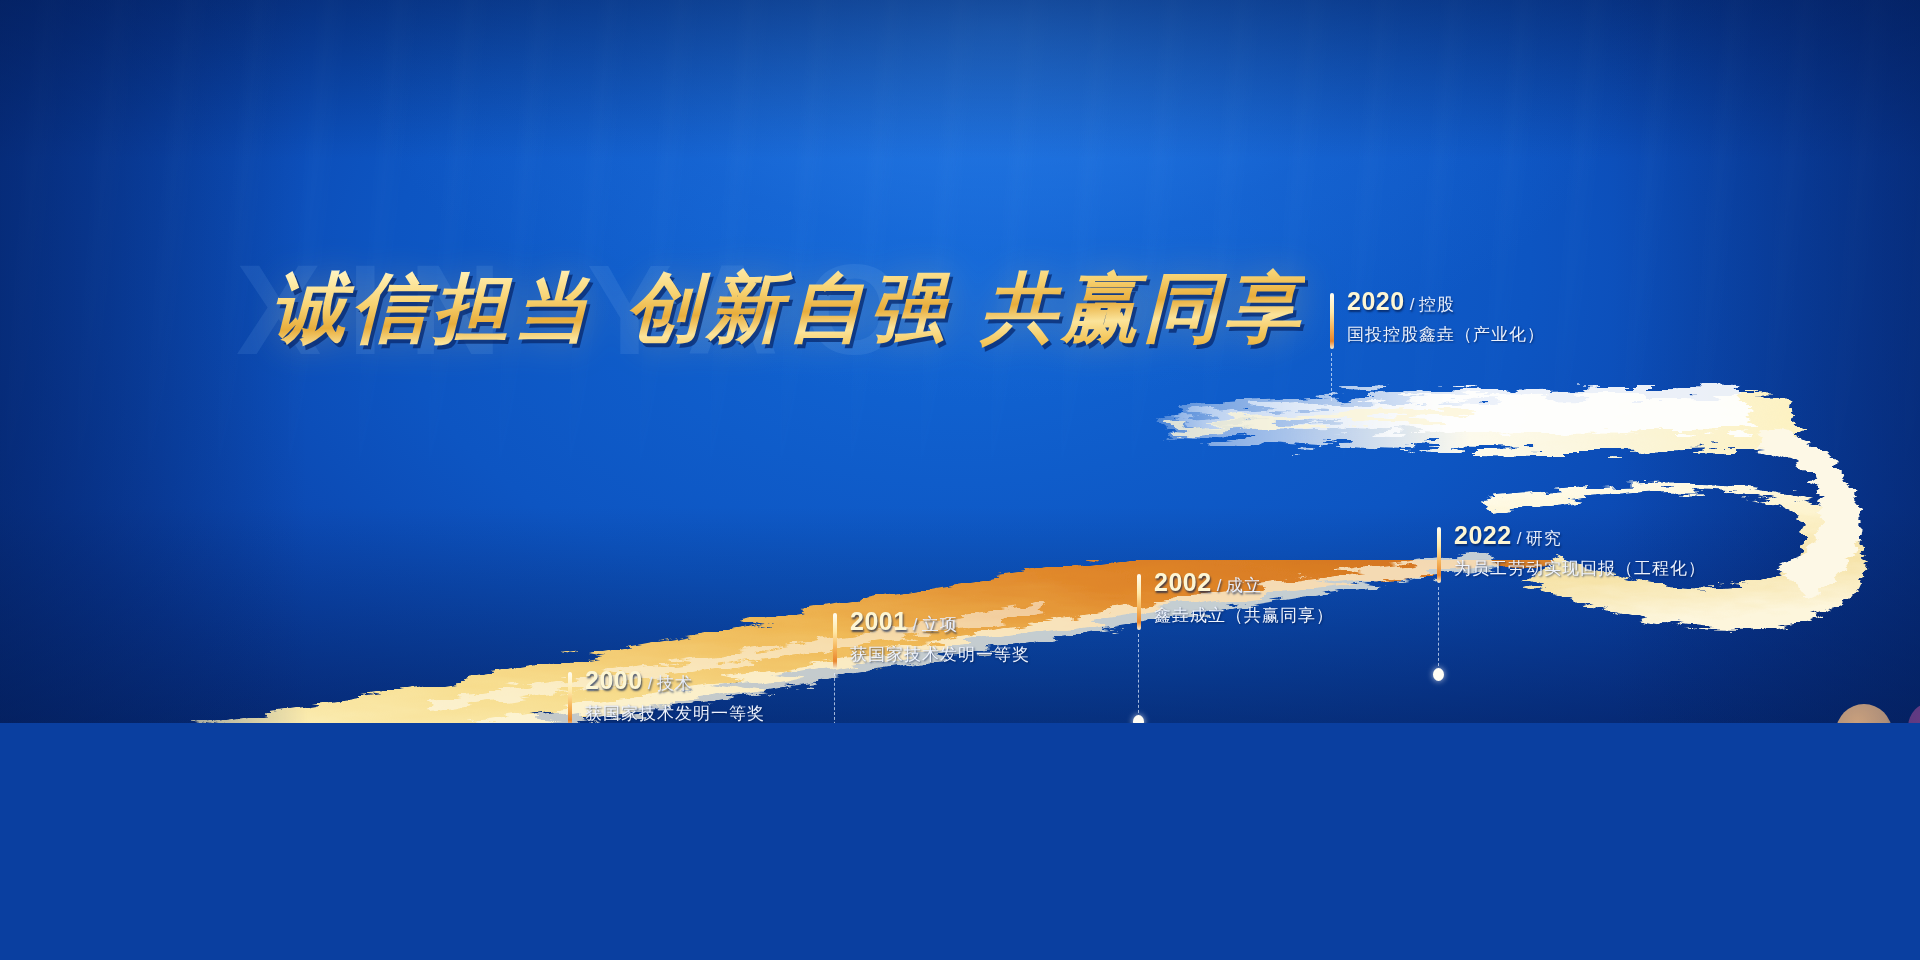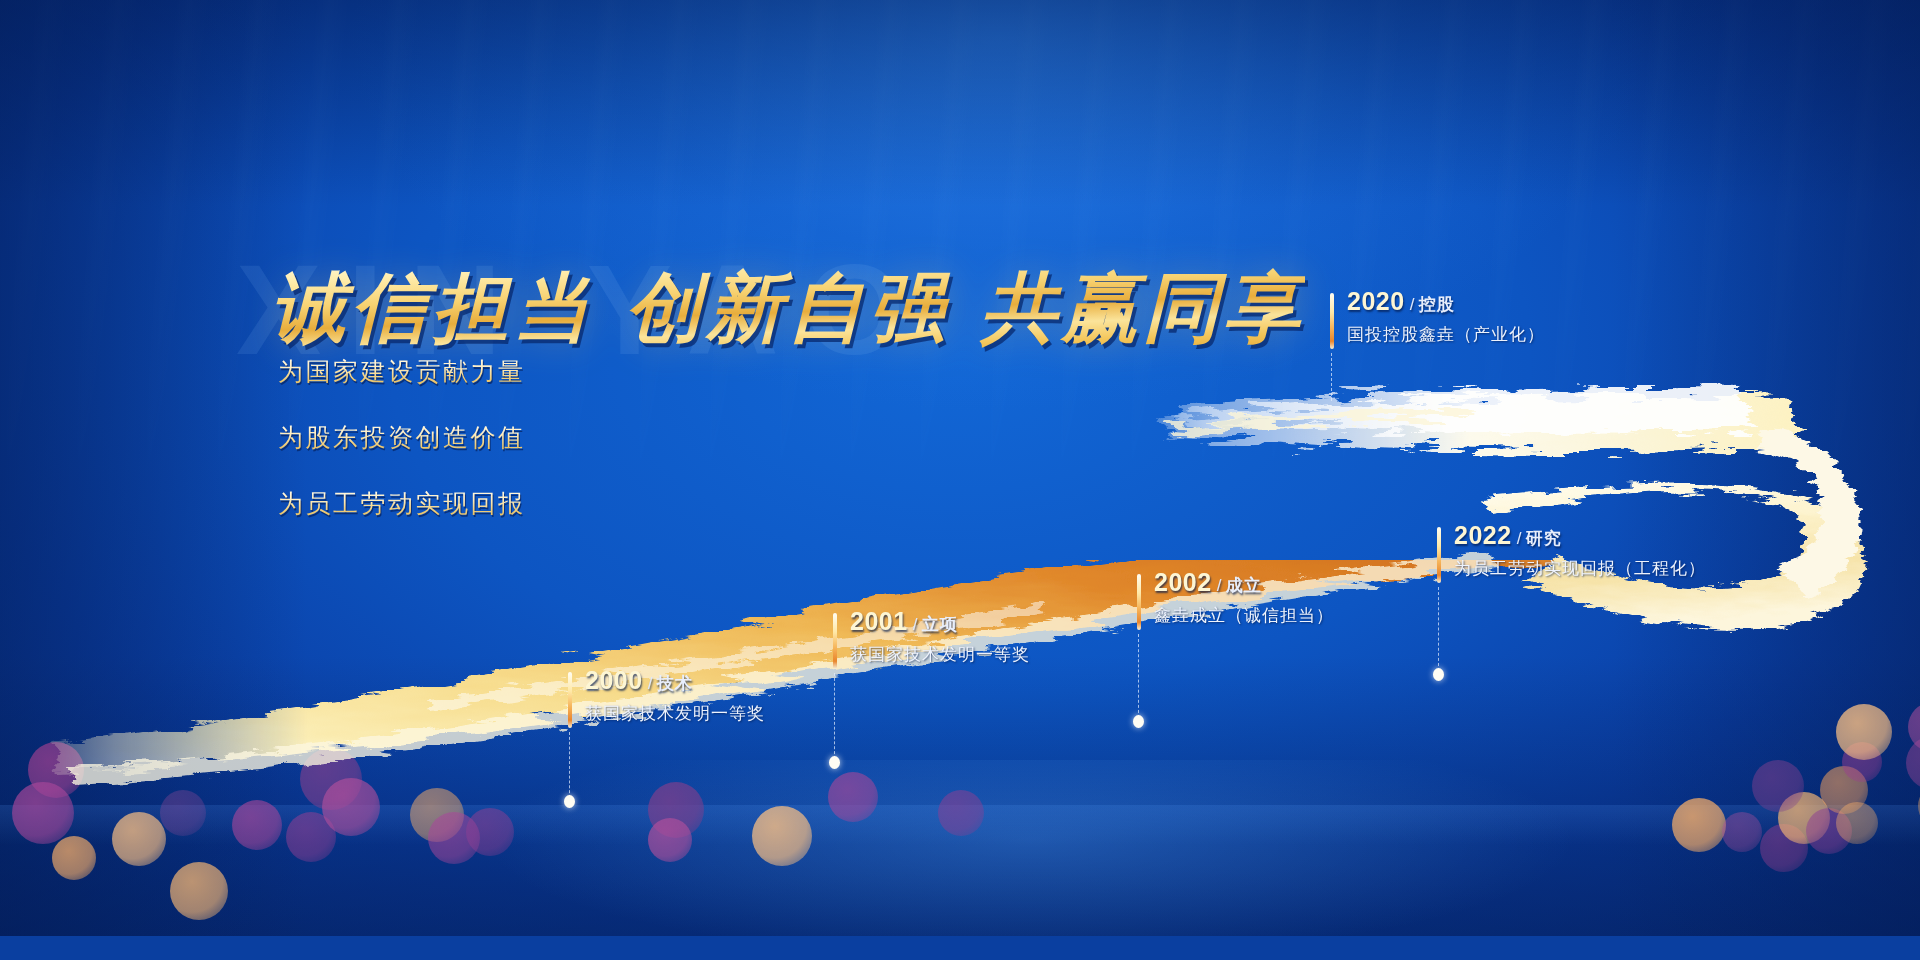--- a/index.html
+++ b/index.html
@@ -1,21 +1,21 @@
 <!DOCTYPE html>
 <html><head>
 <meta charset="utf-8">
 <style>
   html,body{margin:0;padding:0;}
   body{
     width:1920px;height:960px;overflow:hidden;
     font-family:"Liberation Sans","DejaVu Sans",sans-serif;
     background:#0a3fa0;
   }
-  #stage{position:relative;width:1920px;height:936px;overflow:hidden;}
+  #stage{position:relative;width:1920px;height:723px;overflow:hidden;}
 
   
   .bg-base{position:absolute;inset:0;
     background:
       radial-gradient(ellipse 900px 520px at 52% 4%, rgba(60,150,255,.55) 0%, rgba(40,120,230,.25) 42%, rgba(0,0,0,0) 72%),
       radial-gradient(ellipse 1500px 900px at 50% 38%, #1267d6 0%, #0d55c2 38%, #0a3ea4 66%, #072f86 100%),
       linear-gradient(180deg,#0a3c9e 0%,#0b4bb4 28%,#0d56c4 50%,#0a429f 78%,#07307f 100%);
   }
   .bg-vsheen{position:absolute;inset:0;
     background:
@@ -69,21 +69,21 @@
   #ribbon{position:absolute;left:0;top:0;}
 
   
   .ms{position:absolute;}
   .ms-bar{position:absolute;left:0;top:0;width:4px;
     background:linear-gradient(180deg,#fffdf2 0%,#ffe9a8 34%,#f6b45a 62%,#e9852c 86%,#f6f1dc 100%);
     border-radius:2px;}
   .ms-year{position:absolute;left:17px;top:-6px;white-space:nowrap;
     font-size:25px;font-weight:700;color:#fdf6d4;letter-spacing:.5px;
     text-shadow:1px 2px 2px rgba(4,28,80,.7);}
-  .ms-year .tag{font-size:17px;font-weight:700;color:#e8eefb;letter-spacing:1px;}
+  .ms-year .tag{font-size:17px;font-weight:400;color:#e8eefb;letter-spacing:1px;}
   .ms-year .slash{font-size:17px;font-weight:400;color:#dfe8fa;margin:0 4px 0 5px;}
   .ms-desc{position:absolute;left:17px;top:30px;white-space:nowrap;
     font-size:17px;color:#eef3fd;letter-spacing:1px;
     text-shadow:1px 1px 2px rgba(4,28,80,.7);}
   .ms-lead{position:absolute;border-left:1px dashed rgba(225,236,252,.72);}
   .ms-dot{position:absolute;width:11px;height:13px;border-radius:50%;
     background:#fffdf4;box-shadow:0 0 6px rgba(255,255,255,.75);}
 </style>
 </head>
 <body>
@@ -226,25 +226,20 @@
 
     <g filter="url(#roughSoft)">
       <path d="M 1762,430 C 1810,432 1848,462 1858,508 C 1866,548 1844,580 1806,598
                L 1782,566 C 1812,552 1828,530 1822,504 C 1814,472 1790,452 1756,450 Z" fill="#fdf8e6"></path>
     </g>
   </svg>
 
   <div class="watermark">XIN YAO</div>
   <div class="headline">诚信担当 创新自强 共赢同享</div>
 
-  <div class="sublines">
-    <div class="subline">为国家建设贡献力量</div>
-    <div class="subline">为股东投资创造价值</div>
-    <div class="subline">为员工劳动实现回报</div>
-  </div>
 
   <div class="ms" style="left:568px;top:672px;">
     <div class="ms-bar" style="height:56px;"></div>
     <div class="ms-year">
       <span>2000</span><span class="slash">/</span><span class="tag">技术</span>
     </div>
     <div class="ms-desc">获国家技术发明一等奖</div>
     <div class="ms-lead" style="left:1px;top:60px;height:66px;"></div>
     <div class="ms-dot" style="left:-4px;top:123px;"></div>
   </div>
@@ -257,21 +252,21 @@
     <div class="ms-desc">获国家技术发明一等奖</div>
     <div class="ms-lead" style="left:1px;top:60px;height:86px;"></div>
     <div class="ms-dot" style="left:-4px;top:143px;"></div>
   </div>
 
   <div class="ms" style="left:1137px;top:574px;">
     <div class="ms-bar" style="height:56px;"></div>
     <div class="ms-year">
       <span>2002</span><span class="slash">/</span><span class="tag">成立</span>
     </div>
-    <div class="ms-desc">鑫垚成立（诚信担当）</div>
+    <div class="ms-desc">鑫垚成立（共赢同享）</div>
     <div class="ms-lead" style="left:1px;top:60px;height:84px;"></div>
     <div class="ms-dot" style="left:-4px;top:141px;"></div>
   </div>
 
   <div class="ms" style="left:1437px;top:527px;">
     <div class="ms-bar" style="height:56px;"></div>
     <div class="ms-year">
       <span>2022</span><span class="slash">/</span><span class="tag">研究</span>
     </div>
     <div class="ms-desc">为员工劳动实现回报（工程化）</div>

